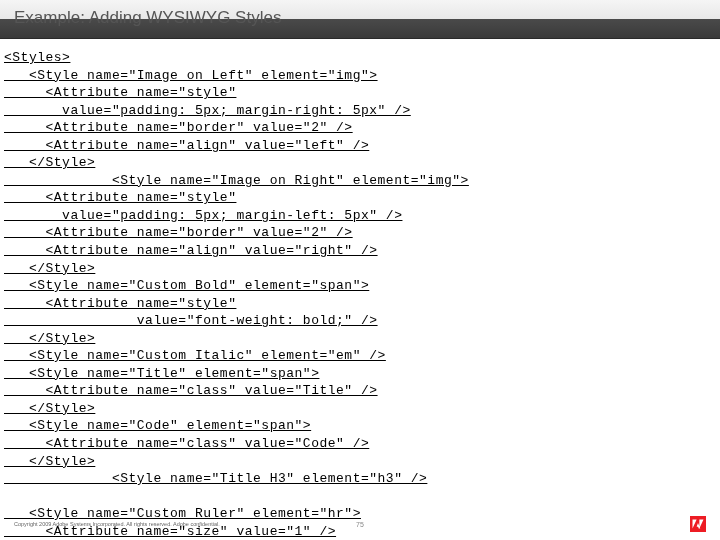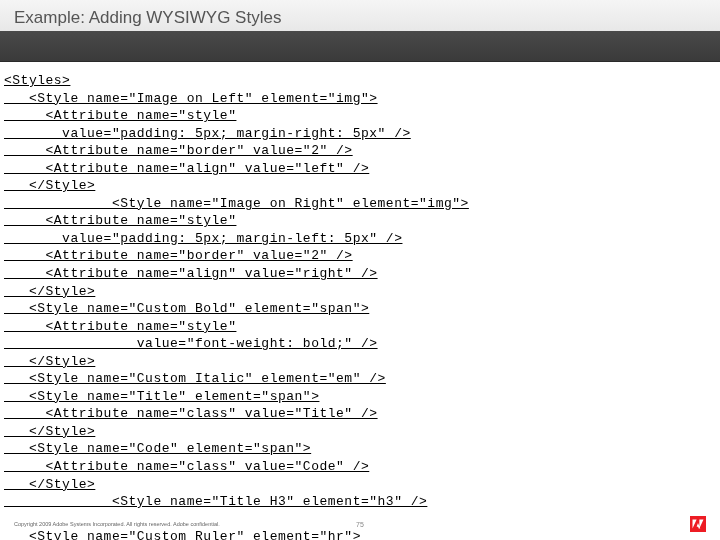--- a/index.html
+++ b/index.html
@@ -5,21 +5,21 @@
   * { margin: 0; padding: 0; box-sizing: border-box; }
   body {
     width: 720px;
     height: 540px;
     background: #ffffff;
     font-family: Arial, sans-serif;
     overflow: hidden;
     position: relative;
   }
   .title-bar {
-    height: 62px;
+    height: 39px;
     background: linear-gradient(to bottom, #f5f5f5 0%, #e8e8e8 50%, #4a4a4a 50%, #3a3a3a 100%);
     border-bottom: 1px solid #2a2a2a;
     padding: 8px 14px 0 14px;
   }
   .title-text {
     font-size: 17px;
     color: #555;
     font-weight: normal;
   }
   .code-block {

